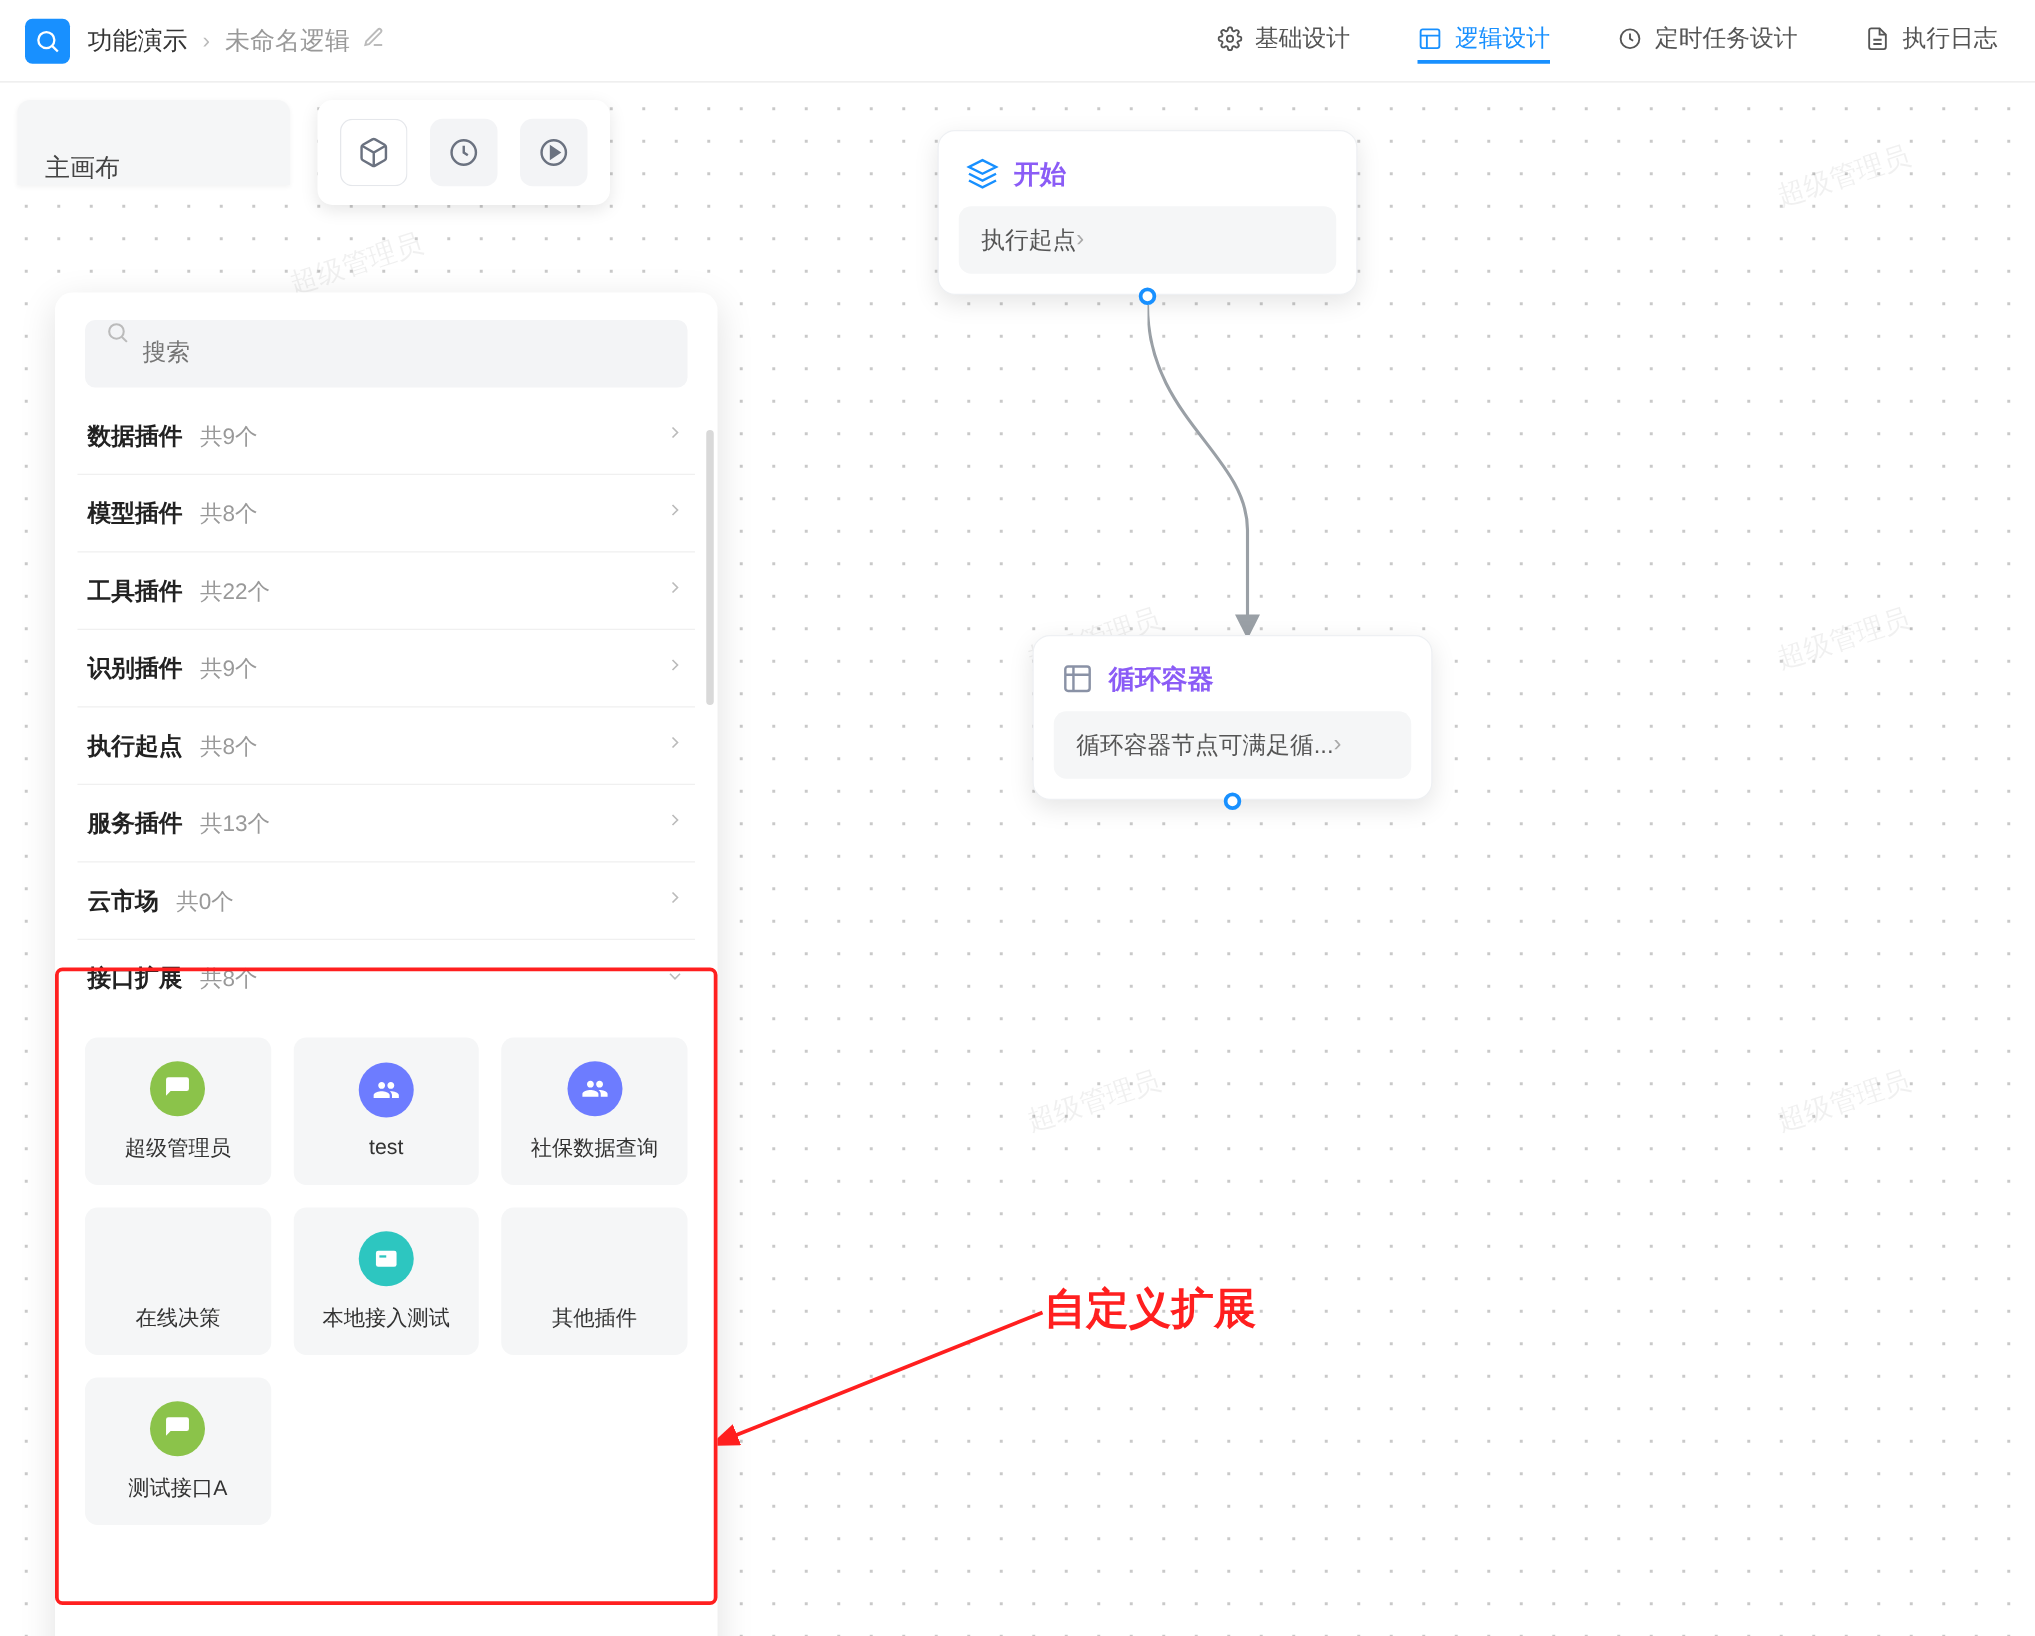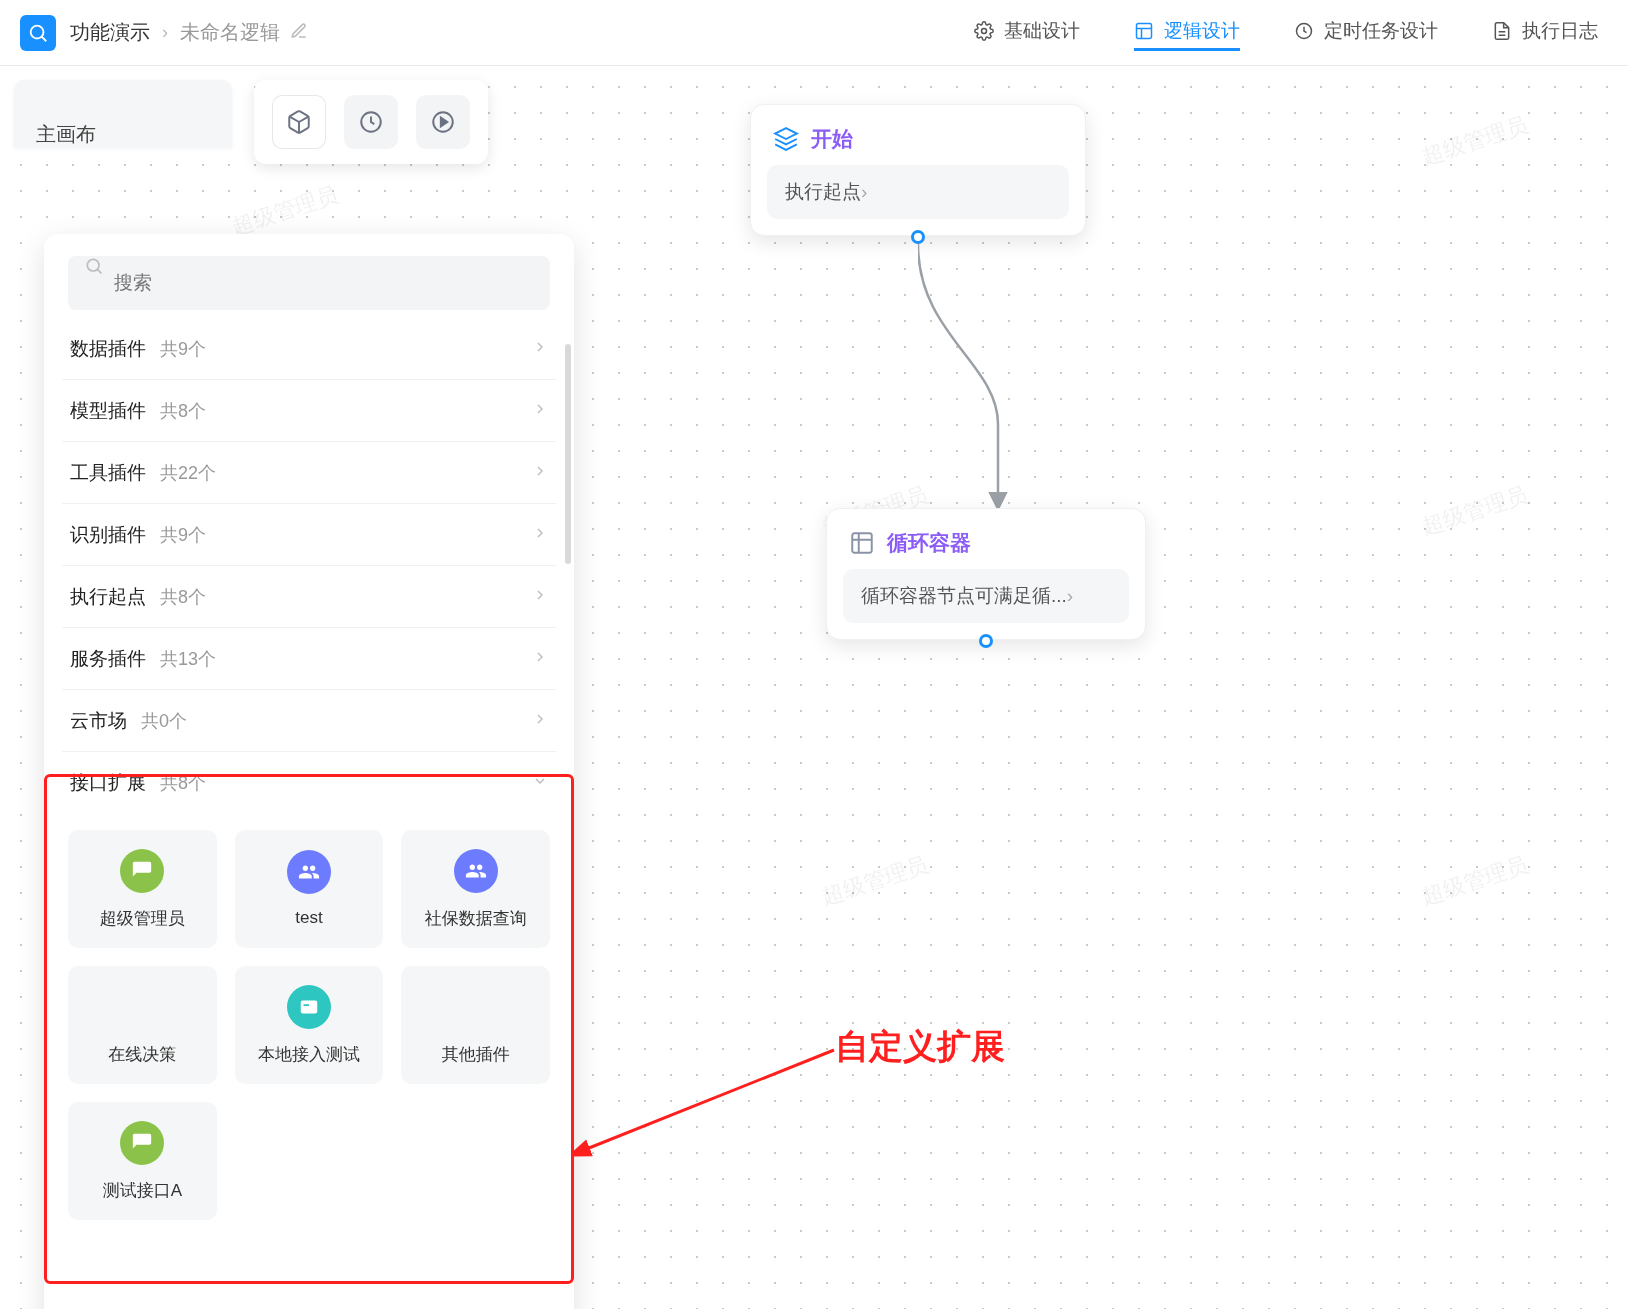--- a/index.html
+++ b/index.html
@@ -34,21 +34,21 @@
 .tool-row { position: absolute; left: 254px; top: 14px; height: 84px; background: #fff; border-radius: 12px; box-shadow: 0 4px 14px rgba(0,0,0,0.10); display: flex; align-items: center; gap: 18px; padding: 0 18px; }
 .tool-btn { width: 54px; height: 54px; border-radius: 10px; background: #f3f4f6; display: flex; align-items: center; justify-content: center; color: #6b7280; cursor: pointer; }
 .tool-btn.active { background: #fff; box-shadow: 0 0 0 1px #e5e7eb inset; }
 
 
 .panel { position: absolute; left: 44px; top: 168px; width: 530px; height: 1110px; background: #fff; border-radius: 14px; box-shadow: 0 8px 30px rgba(0,0,0,0.12); padding: 22px 18px 18px 18px; overflow: hidden; }
 .search { height: 54px; background: #f3f4f6; border-radius: 8px; display: flex; padding: 0 16px; color: #aaa; gap: 10px; font-size: 19px; margin: 0 6px 8px 6px; }
 .search input { border: none; background: transparent; outline: none; font-size: 19px; flex: 1; color: #333; }
 
 .cat-row { height: 62px; display: flex; align-items: center; border-bottom: 1px solid #f0f0f0; padding: 0 8px; cursor: pointer; }
-.cat-label { font-size: 19px; font-weight: 400; color: #222; margin-right: 14px; }
+.cat-label { font-size: 19px; font-weight: 700; color: #222; margin-right: 14px; }
 .cat-count { font-size: 18px; color: #999; flex: 1; }
 .cat-chevron { color: #bbb; }
 
 .plugins-grid { margin-top: 16px; display: grid; grid-template-columns: repeat(3, 1fr); gap: 18px; padding: 0 6px; }
 .plugin-card { height: 118px; background: #f5f6f7; border-radius: 10px; display: flex; flex-direction: column; align-items: center; justify-content: center; gap: 14px; font-size: 17px; color: #333; cursor: pointer; }
 .plugin-card.selected { background: #eef0f2; }
 .plugin-card.selected .plugin-name { color: #4a88ff; }
 .plugin-icon { width: 44px; height: 44px; border-radius: 50%; display: flex; align-items: center; justify-content: center; }
 .plugin-icon svg { width: 22px; height: 22px; }
 .ic-green { background: #8bc34a; }

